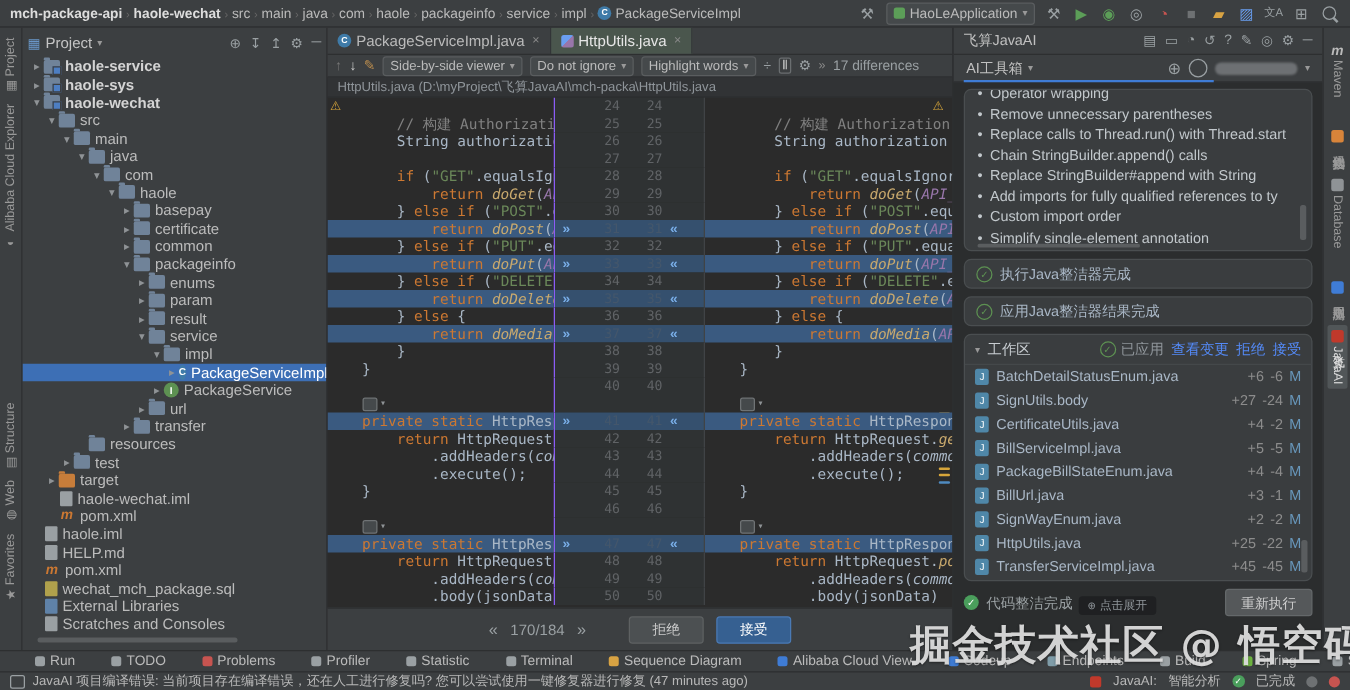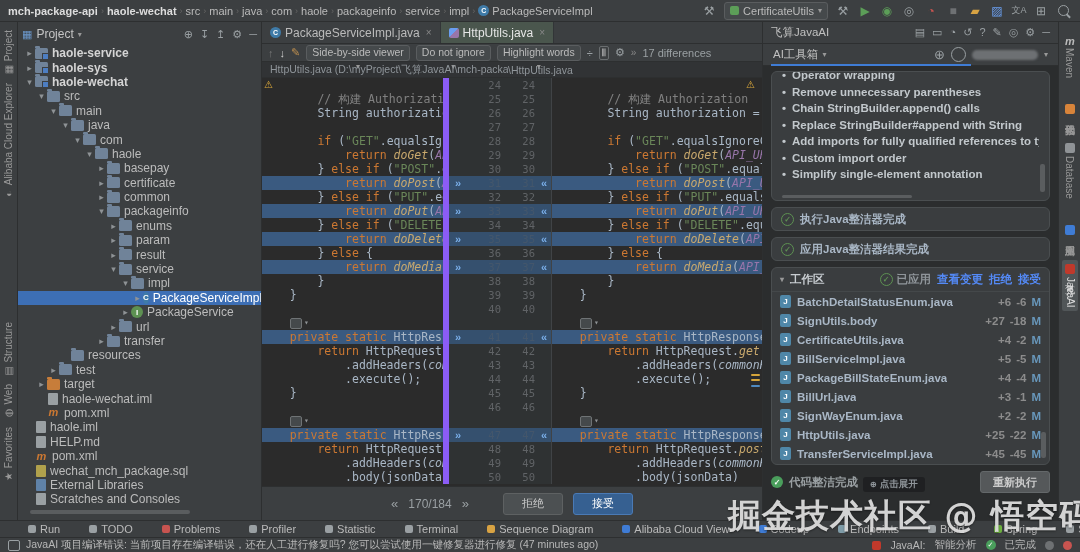--- a/index.html
+++ b/index.html
@@ -49,27 +49,27 @@
   .hthumb{position:absolute;height:4px;background:#5a5d5f;border-radius:2px;}
 
   
   #diffarea{left:262px;top:22px;width:500px;height:498px;background:#2b2b2b;}
   #tabbar{height:22px;background:#3c3f41;display:flex;align-items:flex-end;border-bottom:1px solid #2d2f30;box-sizing:border-box;}
   .tab{height:21px;display:flex;align-items:center;gap:4px;padding:0 8px;font-size:12px;color:#bbb;border-right:1px solid #323537;}
   .tab.active{background:#4a564d;color:#e6e6e6;}
   .tab .cls{width:11px;height:11px;border-radius:50%;background:#3f7ba8;color:#fff;font-size:7px;display:flex;align-items:center;justify-content:center;font-weight:bold;}
   .tab .x{color:#888;font-size:10px;margin-left:2px;}
   #dtoolbar{height:18px;background:#3c3f41;display:flex;align-items:center;gap:6px;padding:0 6px;font-size:11px;border-bottom:1px solid #2d2f30;box-sizing:border-box;}
-  .dd{height:14px;border:1px solid #5a5d5f;border-radius:3px;padding:0 5px;display:flex;align-items:center;gap:4px;color:#bbb;background:#45494b;font-size:10.5px;white-space:nowrap;flex-direction:column;}
+  .dd{height:14px;border:1px solid #5a5d5f;border-radius:3px;padding:0 5px;display:flex;align-items:center;gap:4px;color:#bbb;background:#45494b;font-size:10.5px;white-space:nowrap;}
   .dd .car{font-size:8px;color:#999;}
   #dpaths{height:16px;background:#313335;display:flex;align-items:center;font-size:10.5px;color:#8f959a;border-bottom:1px solid #2d2f30;box-sizing:border-box;}
   #dcode{position:relative;height:408px;overflow:hidden;}
   .drow{display:flex;height:14px;line-height:14px;}
   .dpl{width:181px;overflow:hidden;flex:none;position:relative;}
-  .dgut{width:109px;flex:none;background:#2f3233;border-left:6px solid #8b5cf6;border-right:1px solid #404346;display:flex;align-items:center;box-sizing:border-box;}
+  .dgut{width:121px;flex:none;background:#2f3233;border-left:1px solid #8b5cf6;border-right:1px solid #404346;display:flex;align-items:center;box-sizing:border-box;}
   .dpr{width:210px;flex:none;overflow:hidden;position:relative;}
   .code{white-space:pre;font-family:"DejaVu Sans Mono",monospace;font-size:11.5px;color:#a9b7c6;display:block;}
   .tk-k{color:#cc7832;}
   .tk-s{color:#6a8759;}
   .tk-c{color:#808080;}
   .tk-m{color:#c9a96d;font-style:italic;}
   .tk-v{color:#9876aa;font-style:italic;}
   .tk-i{color:#a9b7c6;font-style:italic;}
   .drow.ch .dpl,.drow.ch .dpr{background:#3a5a80;}
   .drow.ch .dgut{background:#35506e;}
@@ -90,21 +90,21 @@
   
   #aipanel{left:762px;top:22px;width:296px;height:498px;background:#313335;box-sizing:border-box;border-left:1px solid #2d2f30;}
   #aihead{height:22px;display:flex;align-items:center;padding:0 8px;background:#3c3f41;border-bottom:1px solid #2d2f30;box-sizing:border-box;}
   #aihead .ttl{font-size:11.5px;color:#c0c0c0;}
   #aihead .hicons{margin-left:auto;display:flex;gap:7px;color:#9aa0a3;font-size:11px;}
   #aitabs{height:22px;display:flex;align-items:center;padding:0 10px;background:#3c3f41;position:relative;border-bottom:1px solid #2d2f30;box-sizing:border-box;}
   #aitabs .tabname{font-size:11.5px;color:#c0c0c0;margin-right:4px;}
   #aitabs .right{margin-left:auto;display:flex;align-items:center;gap:6px;}
   .avatarblur{width:66px;height:10px;border-radius:5px;background:#6d7073;filter:blur(1px);}
   #aiprog{position:absolute;left:8px;bottom:-1px;width:200px;height:2px;background:#3f7cd5;}
-  #aibody{position:relative;height:454px;background:#2b2d2e;padding:5px 8px;box-sizing:border-box;font-weight:bold;}
+  #aibody{position:relative;height:454px;background:#2b2d2e;padding:5px 8px;box-sizing:border-box;}
   .card{background:#3a3d3f;border:1px solid #4a4e50;border-radius:6px;position:relative;}
   #cleanupcard{height:128px;overflow:hidden;margin-bottom:6px;}
   #cleanuplist{margin:-5px 0 0 0;padding:0 10px;list-style:none;}
   #cleanuplist li{font-size:11.5px;color:#c2c8cc;height:16.5px;line-height:16.5px;white-space:nowrap;overflow:hidden;}
   #cleanuplist li::before{content:"•";margin-right:6px;color:#c2c8cc;}
   .chip{height:24px;border-radius:6px;background:#3a3d3f;border:1px solid #4a4e50;display:flex;align-items:center;gap:6px;padding:0 9px;margin-bottom:6px;font-size:11.5px;color:#a9b7c6;box-sizing:border-box;}
   .okring{width:11px;height:11px;border:1px solid #5d9152;border-radius:50%;color:#5d9152;font-size:8px;display:flex;align-items:center;justify-content:center;flex:none;}
   #wscard{height:196px;margin-bottom:6px;overflow:hidden;}
   #wshead{height:23px;display:flex;align-items:center;gap:6px;padding:0 8px;font-size:11.5px;border-bottom:1px solid #44484a;}
   #wshead .t{color:#c8cdd1;}
@@ -168,21 +168,21 @@
       <span class="bc-item flex">
         <span></span>
         <span style="width: 11px; height: 11px; border-radius: 50%; background: rgb(63, 123, 168); color: rgb(255, 255, 255); font-size: 7px; display: inline-flex; align-items: center; justify-content: center; margin-right: 3px; font-weight: bold;">C</span>
         <span>PackageServiceImpl</span>
       </span>
     </span>
   <span style="flex:1"></span>
   <span class="tb-icon">⚒</span>
   <span class="runcfg">
     <span class="sqic" style="background:#5c9e58;margin-right:4px"></span>
-    <span>CertificateUtils</span>
+    <span>HaoLeApplication</span>
     <span class="dd-car" style="font-size:8px;color:#999;margin-left:4px">▾</span>
   </span>
   <span id="tbicons" class="flex">
       <span class="tb-icon" style="color: rgb(154, 160, 163);">⚒</span>
       <span class="tb-icon" style="color: rgb(92, 158, 88);">▶</span>
       <span class="tb-icon" style="color: rgb(92, 158, 88);">◉</span>
       <span class="tb-icon" style="color: rgb(154, 160, 163);">◎</span>
       <span class="tb-icon" style="color: rgb(199, 84, 80);">◔</span>
       <span class="tb-icon" style="color: rgb(110, 113, 115);">■</span>
       <span class="tb-icon" style="color: rgb(216, 163, 67);">▰</span>
@@ -889,20 +889,21 @@
       <span class="avatarblur"></span>
       <span style="font-size:8px;color:#999">▾</span>
     </span>
     <div id="aiprog"></div>
   </div>
   <div id="aibody">
     <div class="card" id="cleanupcard">
       <ul id="cleanuplist">
           <li>Operator wrapping</li>
           <li>Remove unnecessary parentheses</li>
+          <li>Replace calls to Thread.run() with Thread.start</li>
           <li>Chain StringBuilder.append() calls</li>
           <li>Replace StringBuilder#append with String</li>
           <li>Add imports for fully qualified references to ty</li>
           <li>Custom import order</li>
           <li>Simplify single-element annotation</li>
         </ul>
       <div class="vthumb" style="right:4px;bottom:8px;height:28px"></div>
       <div class="hthumb" style="left:10px;bottom:2px;width:130px;height:3px"></div>
     </div>
     <div id="chips">
@@ -936,21 +937,21 @@
               <span class="pm">+6</span>
               <span class="pm">-6</span>
               <span class="flag">M</span>
             </span>
           </div>
           <div class="frow">
             <span class="fic">J</span>
             <span class="nm">SignUtils.body</span>
             <span class="stats">
               <span class="pm">+27</span>
-              <span class="pm">-18</span>
+              <span class="pm">-24</span>
               <span class="flag">M</span>
             </span>
           </div>
           <div class="frow">
             <span class="fic">J</span>
             <span class="nm">CertificateUtils.java</span>
             <span class="stats">
               <span class="pm">+4</span>
               <span class="pm">-2</span>
               <span class="flag">M</span>

